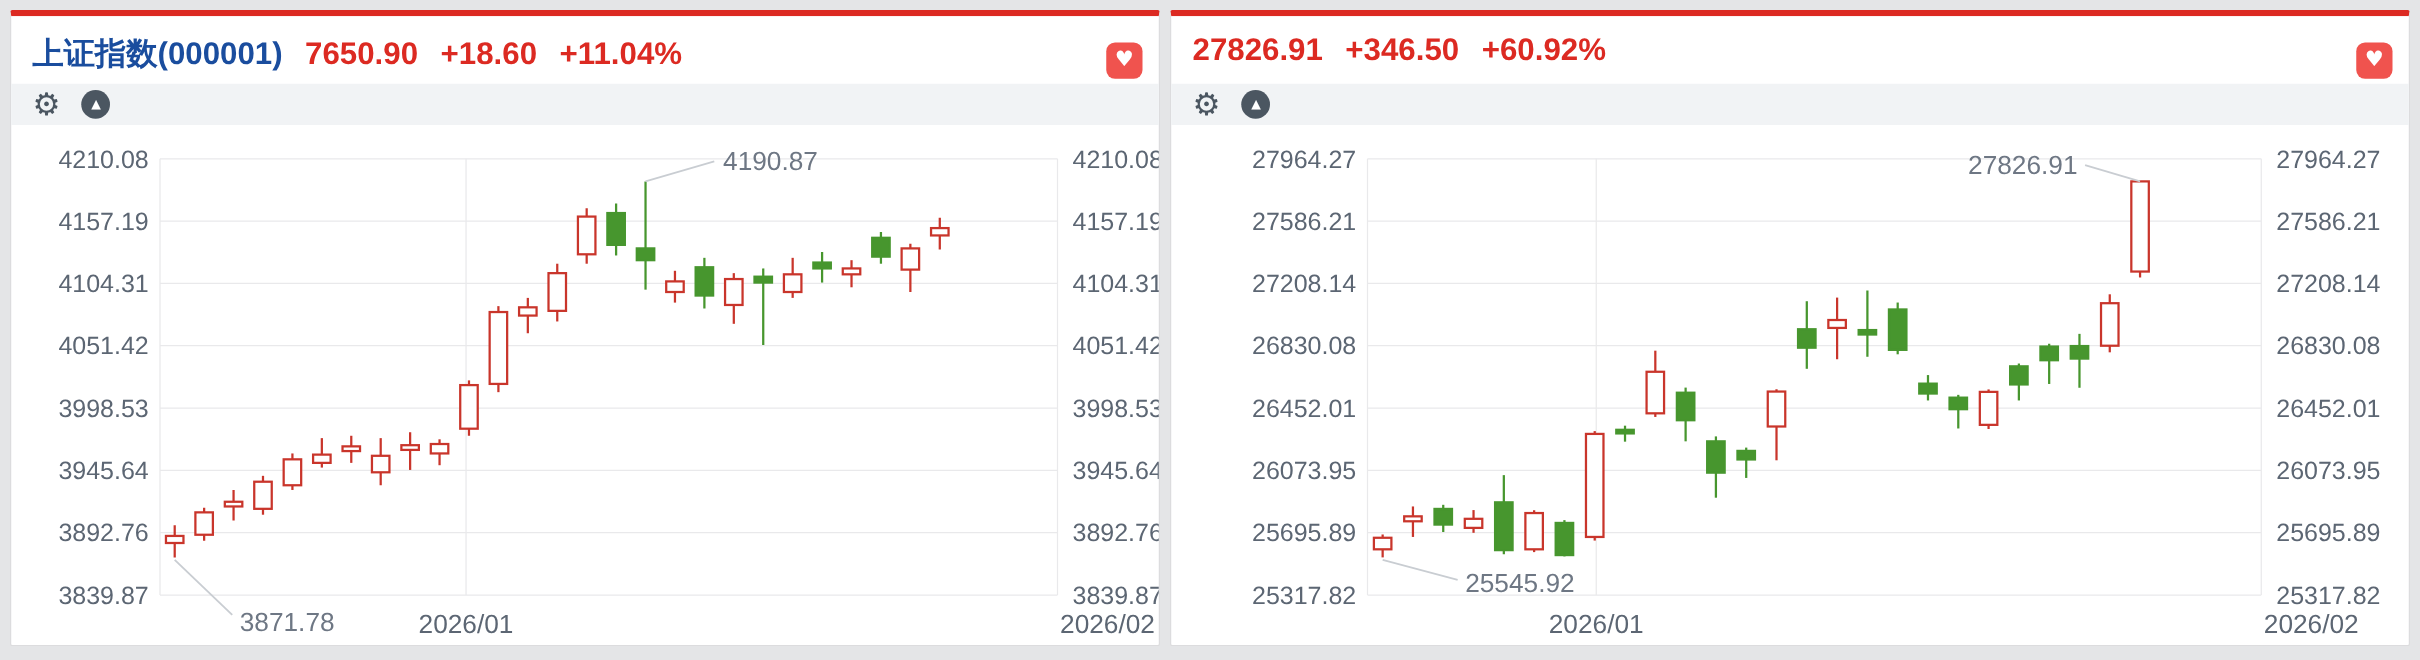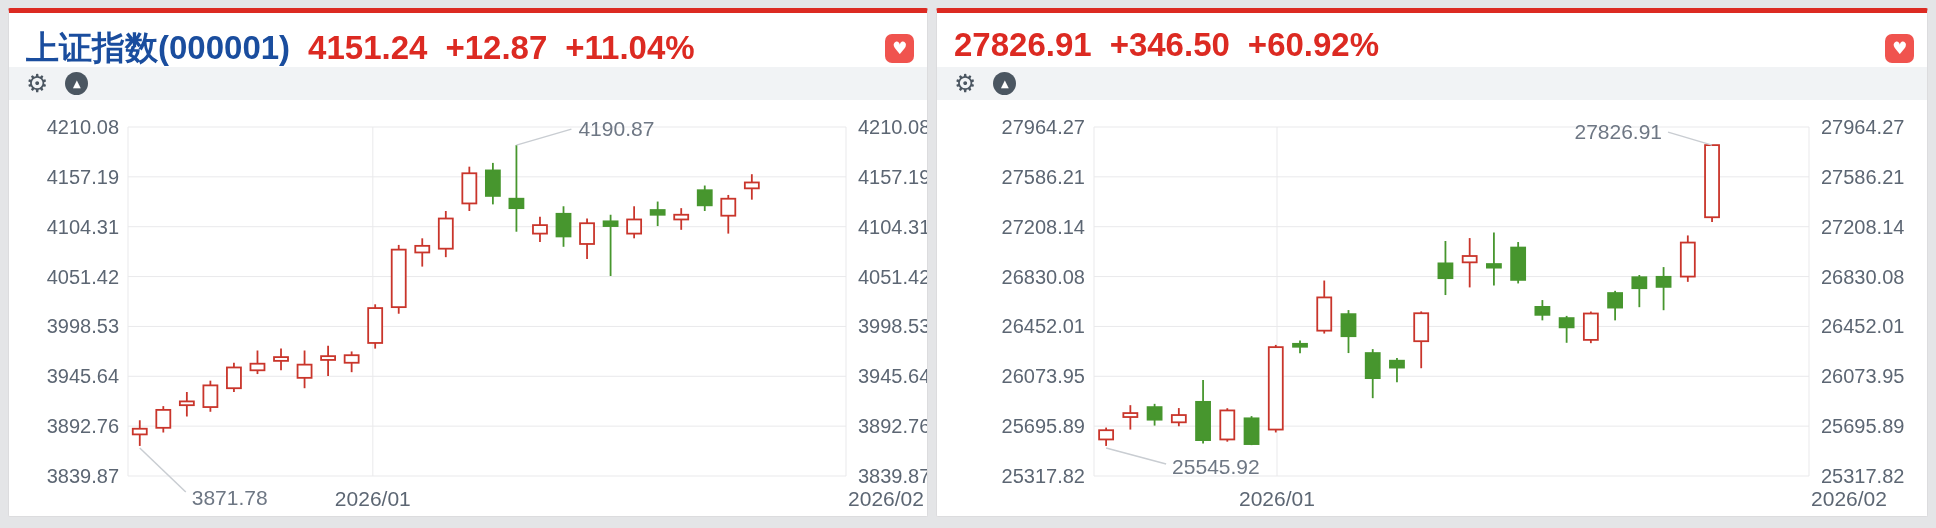--- a/index.html
+++ b/index.html
@@ -11,21 +11,21 @@
   .panel{
     position:absolute;top:8px;height:509px;background:#ffffff;
     border:1px solid #dcdcde;border-top:5px solid #dc2a22;
     box-sizing:border-box;border-radius:2px;
   }
   #panel-sse{left:8px;width:920px;}
   #panel-hsi{left:936px;width:992px;}
   .header{
     position:absolute;top:13px;left:17px;right:60px;
     display:flex;align-items:baseline;gap:18px;
-    font-size:33px;font-weight:600;white-space:nowrap;
+    font-size:25px;font-weight:600;white-space:nowrap;
   }
   .title{color:#1a4d9e;cursor:pointer;}
   .num{color:#dc2a22;}
   .heart-btn{
     position:absolute;top:21px;right:13px;width:29px;height:29px;
     border:none;border-radius:7px;background:#f0534e;color:#ffffff;
     display:flex;align-items:center;justify-content:center;
     font-size:17px;line-height:1;cursor:pointer;padding:0;
     font-family:"DejaVu Sans", sans-serif;
   }
@@ -46,22 +46,22 @@
   }
   svg.chart{position:absolute;top:87px;left:0;}
   svg text{font-family:"Liberation Sans", sans-serif;}
 </style>
 </head>
 <body>
 
 <div class="panel" id="panel-sse">
   <div class="header">
     <span class="title">上证指数(000001)</span>
-    <span class="num">4151.24</span>
-    <span class="num">+12.87</span>
+    <span class="num">7650.90</span>
+    <span class="num">+18.60</span>
     <span class="num">+11.04%</span>
   </div>
   <button class="heart-btn">
     <span>♥</span>
   </button>
   <div class="toolbar">
     <span class="gear">⚙</span>
     <span class="circle-up">
       <span>▲</span>
     </span>

